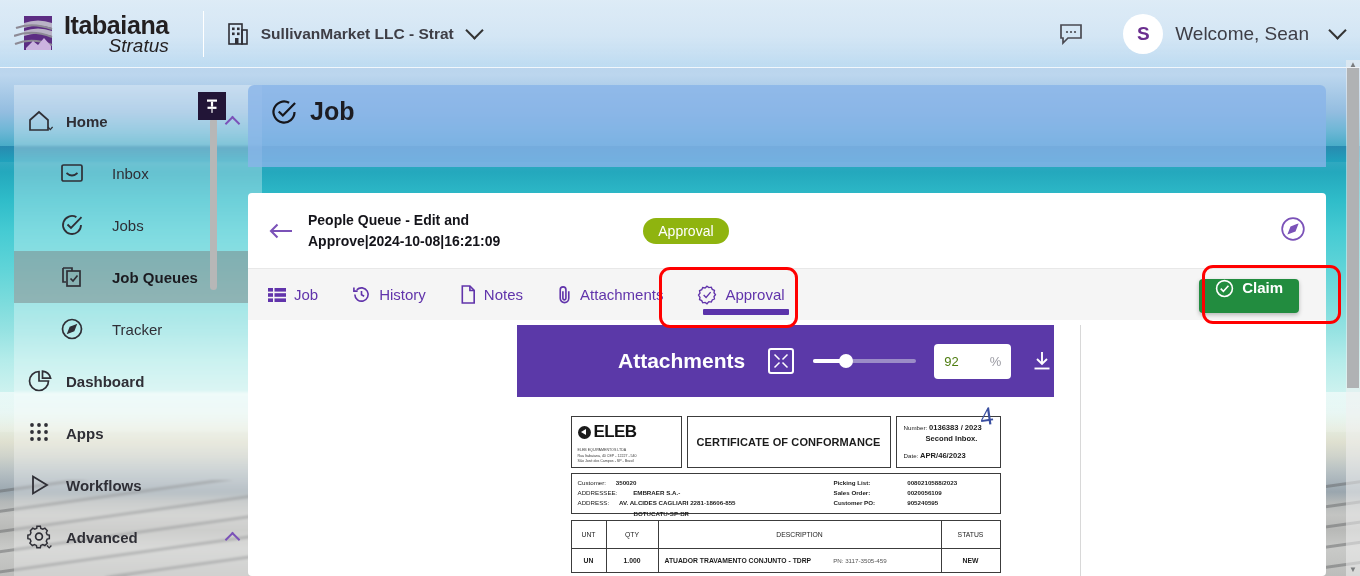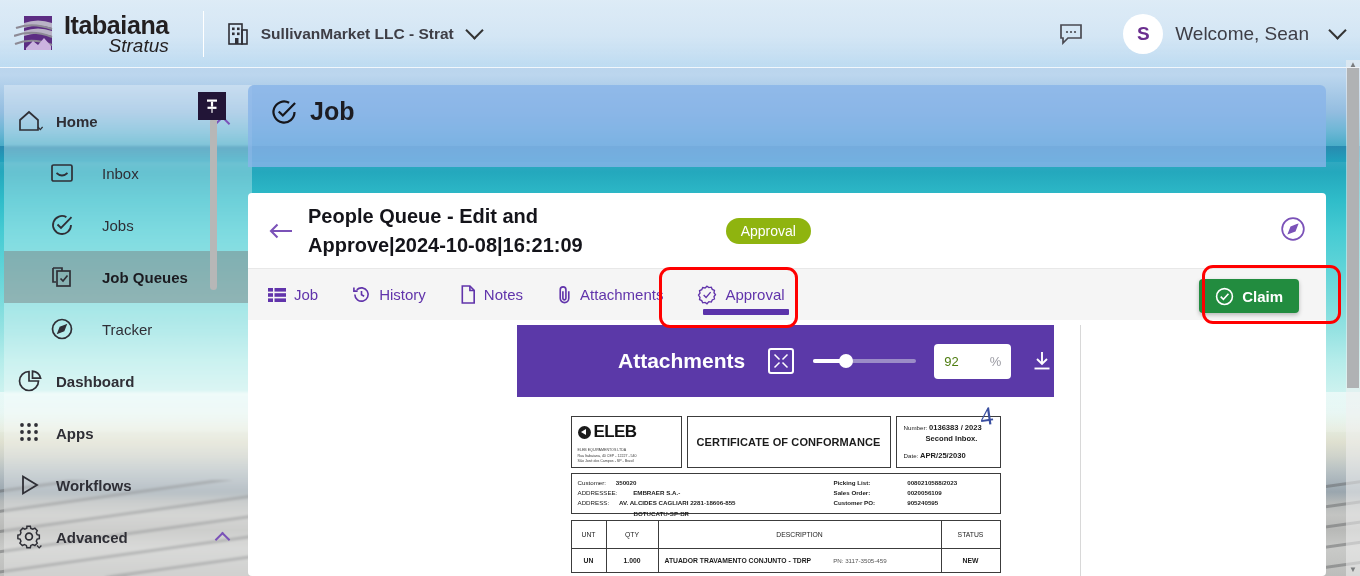--- a/index.html
+++ b/index.html
@@ -74,21 +74,21 @@
   #topbar-right { margin-left:auto; display:flex; align-items:center; padding-right:16px; }
   #avatar {
     width:40px; height:40px; border-radius:50%; background:#fff;
     display:flex; align-items:center; justify-content:center;
     font-size:19px; color:#6b2f8f; font-weight:600; margin:0 12px 0 40px;
   }
   #welcome { font-size:19px; color:#3e3e46; margin-right:22px; }
 
   
   #sidebar {
-    position:absolute; left:4px; top:85px; width:248px; height:491px;
+    position:absolute; left:14px; top:85px; width:248px; height:491px;
     background: rgba(255,255,255,0.30);
     backdrop-filter: blur(1px);
   }
   #pin-btn {
     position:absolute; left:198px; top:92px; width:28px; height:28px;
     background:#221537; display:flex; align-items:center; justify-content:center;
     cursor:pointer; z-index:6;
   }
   #sb-scroll-track {
     position:absolute; left:210px; top:118px; width:7px; height:172px;
@@ -120,21 +120,21 @@
 
   
   #card {
     position:absolute; left:248px; top:193px; width:1078px; height:383px;
     background:#fff; border-radius:4px; overflow:hidden;
   }
   #card-head { height:75px; display:flex; align-items:center; padding:0 18px; position:relative; }
   #back-arrow { width:30px; height:30px; flex:0 0 30px; display:flex; align-items:center;
                 justify-content:center; cursor:pointer; }
   #job-title {
-    font-size:20px; font-weight:bold; color:#14141a; line-height:1.45;
+    font-size:14px; font-weight:bold; color:#14141a; line-height:1.45;
     margin-left:12px; max-width:300px;
   }
   #status-badge {
     background:#8fb40f; color:#fff; font-size:14px; padding:5px 15px;
     border-radius:13px; margin-left:143px; white-space:nowrap;
   }
   #compass-btn { position:absolute; right:20px; top:23px; cursor:pointer; }
 
   
   #tabbar {
@@ -146,21 +146,21 @@
   .tab .ic { margin-right:8px; display:flex; align-items:center; }
   .tab.active { font-weight:normal; }
   .tab.active::after {
     content:""; position:absolute; left:6px; right:-4px; bottom:6px; height:6px;
     background:#5b33aa; border-radius:1px;
   }
   #claim-btn {
     position:absolute; right:27px; top:10px;
     background:#228c3f; color:#fff; border:none; border-radius:4px;
     height:34px; padding:0 16px; font-size:15px; font-weight:bold;
-    display:flex; align-items:center; cursor:pointer;
+    display:flex; cursor:pointer;
     box-shadow:0 2px 4px rgba(0,0,0,.25);
   }
   #claim-btn .ic { margin-right:8px; display:flex; }
 
   
   .hl-ring { position:absolute; border:3px solid #ff0000; border-radius:11px; pointer-events:none; z-index:30; }
   #hl-approval { left:659px; top:267px; width:139px; height:61px; }
   #hl-claim    { left:1202px; top:265px; width:139px; height:59px; }
 
   
@@ -569,21 +569,21 @@
         </div>
 
         <div class="dbox" id="db-num">
           <div>
             <span>Number:</span>
             <span class="big">0136383 / 2023</span>
           </div>
           <div class="ctr">Second Inbox.</div>
           <div style="margin-top:5px;">
             <span>Date:</span>
-            <span class="big">APR/25/2030</span>
+            <span class="big">APR/46/2023</span>
           </div>
         </div>
       </div>
 
       <div id="doc-cust">
         <div class="cust-l">
           <div>
             <span>Customer:</span>
             <b style="margin-left:8px;">350020</b>
           </div>

